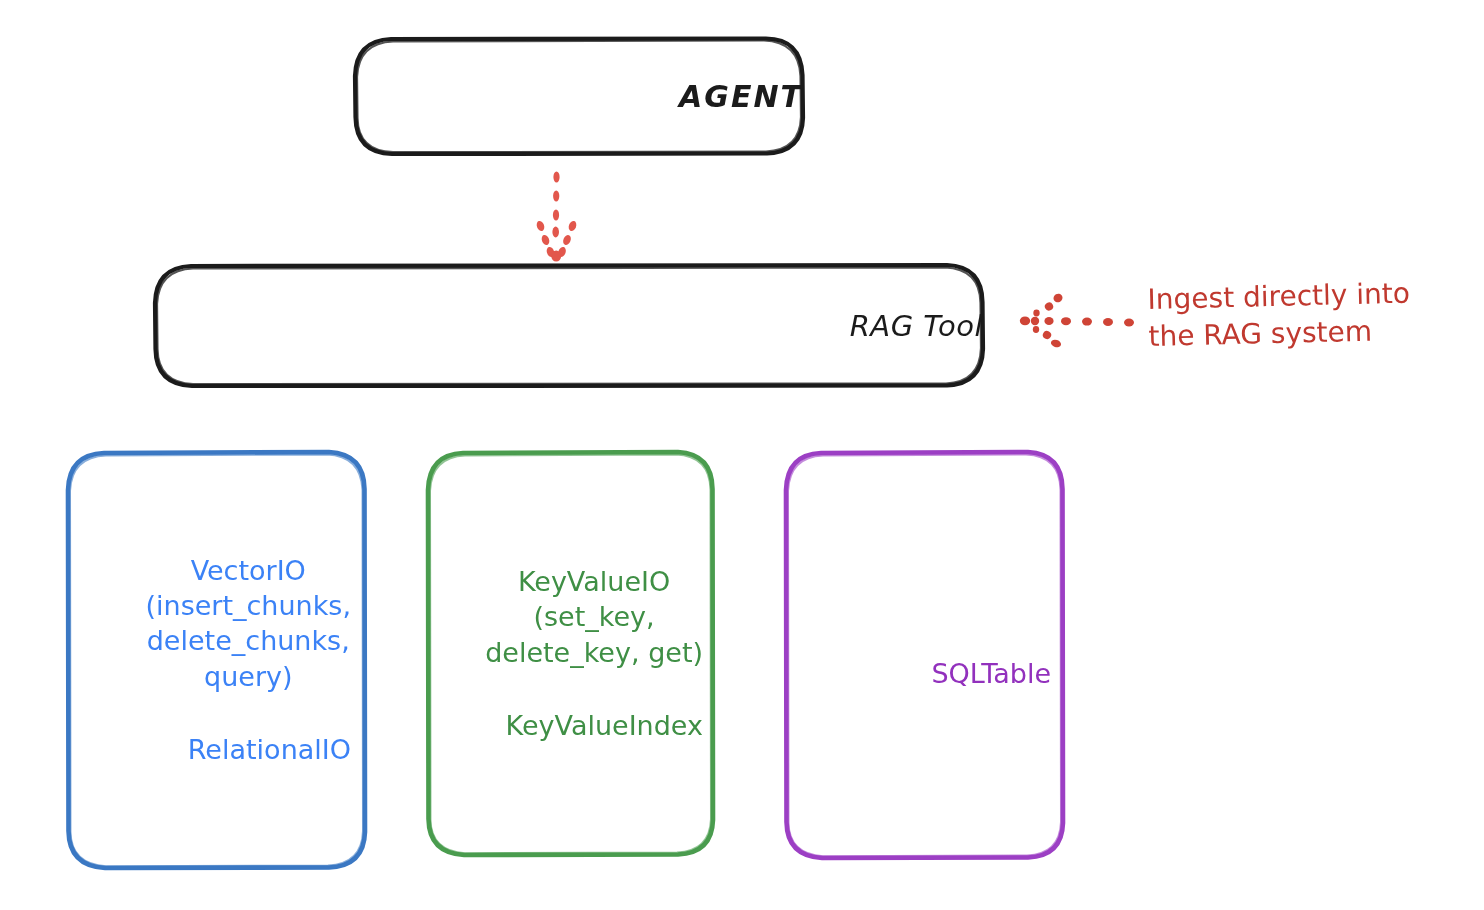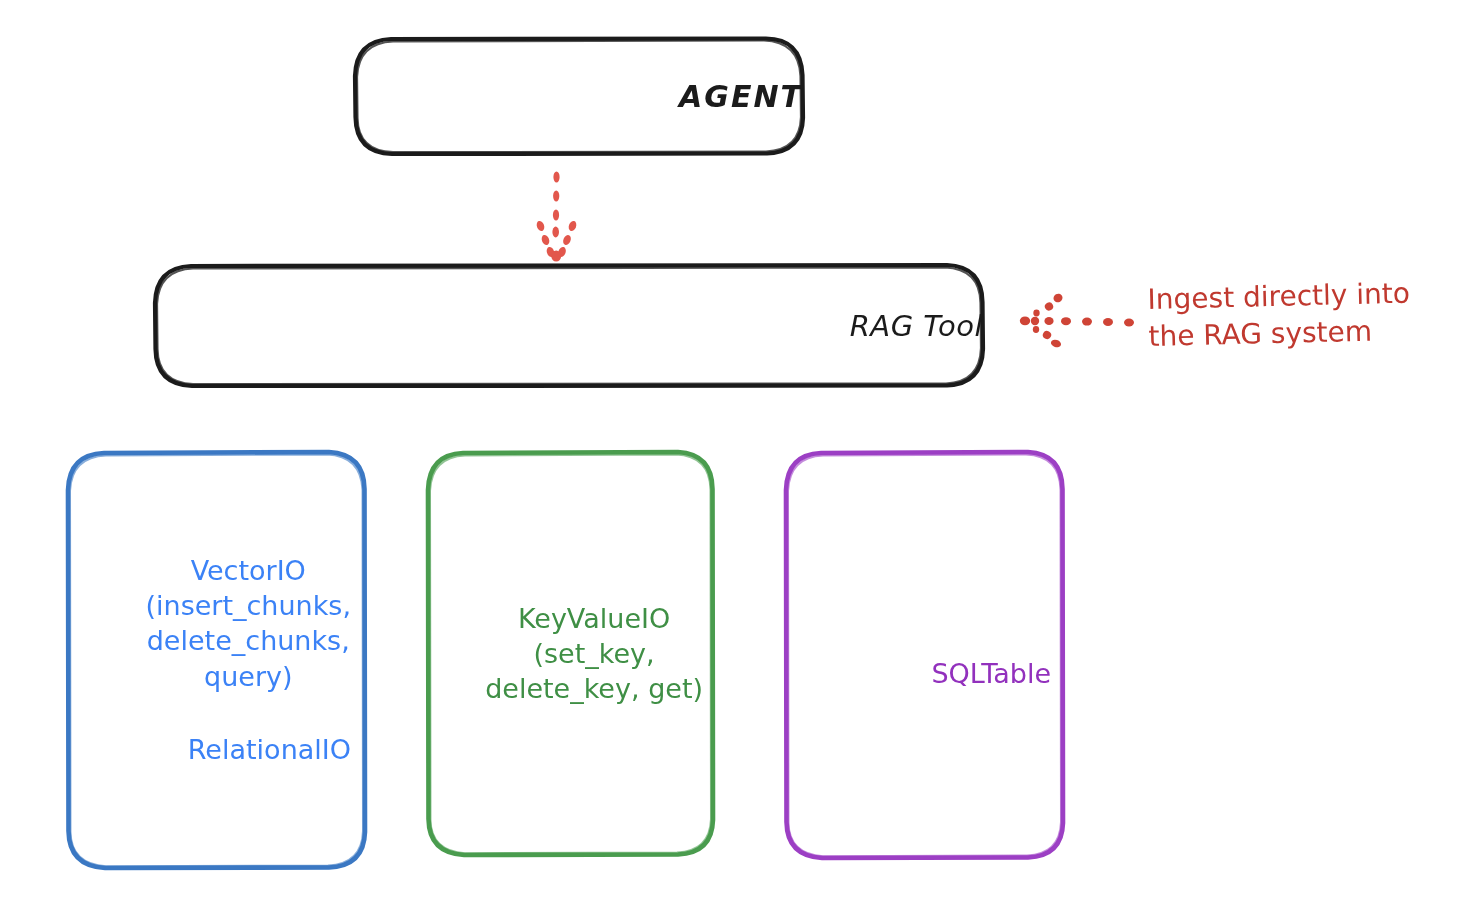--- a/index.html
+++ b/index.html
@@ -197,20 +197,21 @@
 (insert_chunks,
 delete_chunks,
 query)</div>
   <div class="provider-index">RelationalIO</div>
 </div>
 
 <div class="node" id="keyvalue-node">
   <div class="provider-label">KeyValueIO
 (set_key,
 delete_key, get)</div>
+  <div class="provider-index">KeyValueIndex</div>
 </div>
 
 <div class="node" id="relational-node">
   <div class="provider-index">SQLTable</div>
 </div>
 
 <div id="ingest-annotation">Ingest directly into
 the RAG system</div>
 
 </body></html>

